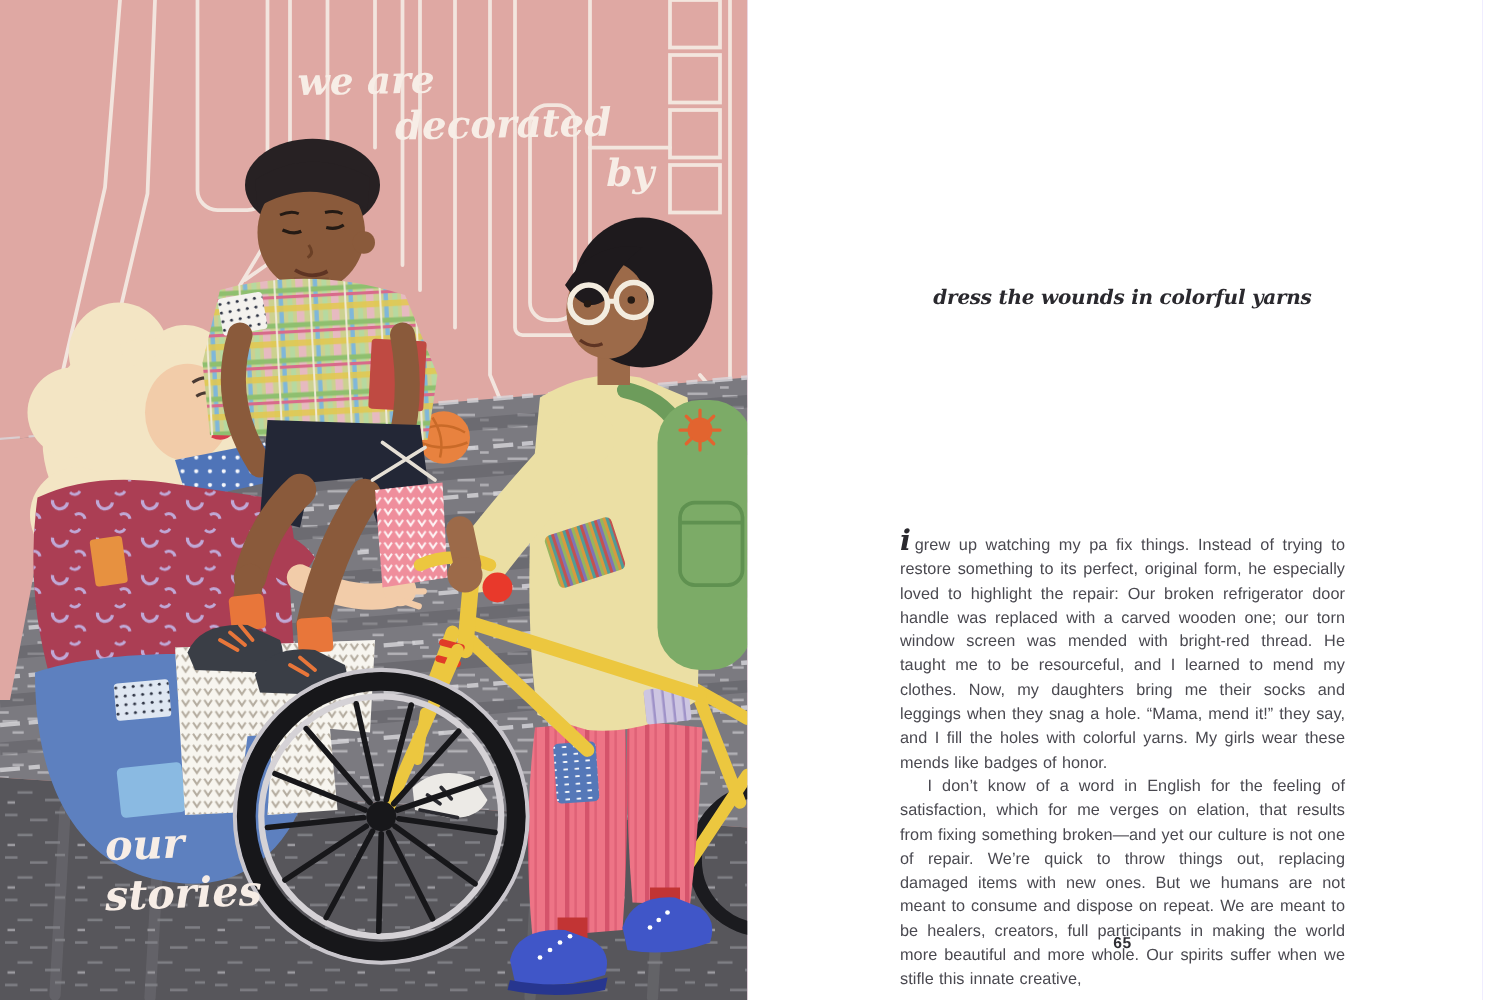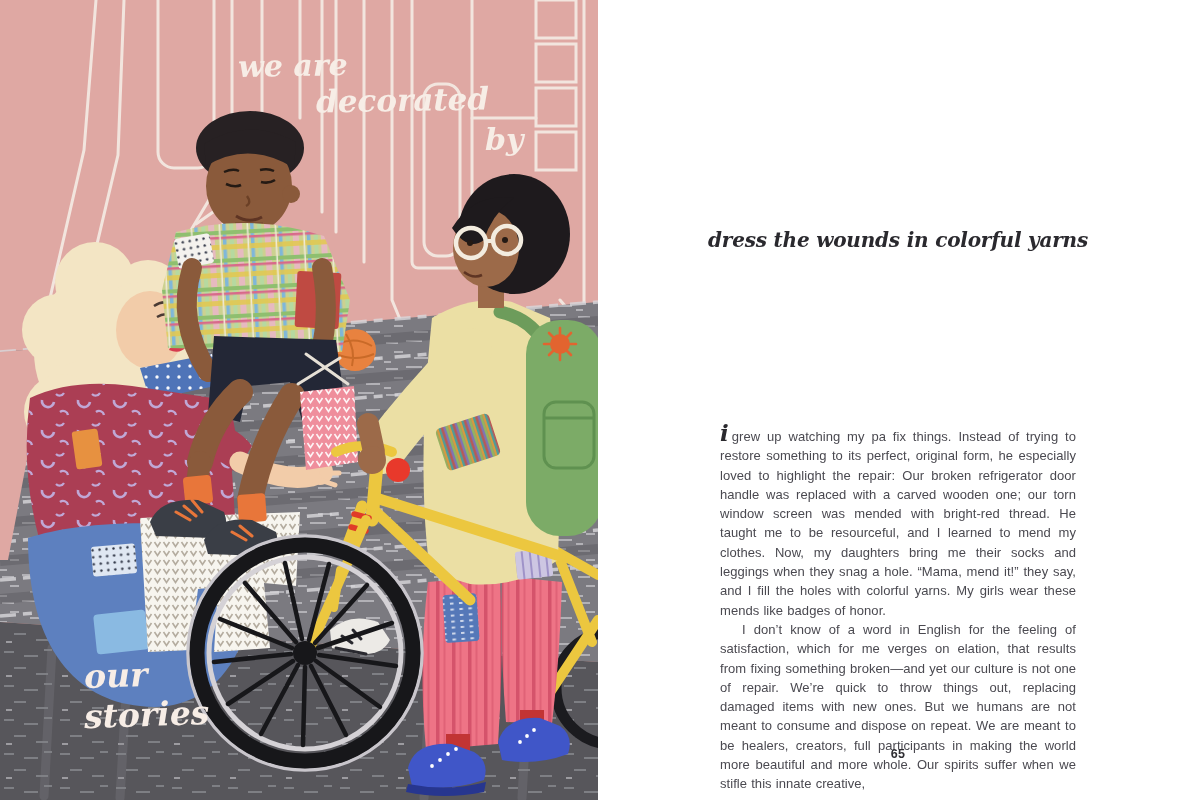--- a/index.html
+++ b/index.html
@@ -12,21 +12,21 @@
              font-style:italic;font-weight:bold;white-space:nowrap;}
   .ht-we{left:238px;top:48px;font-size:30px;transform:rotate(-1deg);}
   .ht-dec{left:316px;top:82px;font-size:31px;transform:rotate(-1deg);}
   .ht-by{left:437px;top:122px;font-size:30px;margin-left:48px;}
   .ht-our{left:84px;top:656px;font-size:33px;transform:rotate(-2deg);}
   .ht-stories{left:84px;top:695px;font-size:33px;transform:rotate(-2deg);}
   
   .right-page{position:absolute;left:598px;top:0;width:600px;height:800px;background:#ffffff;}
   .chapter-title{position:absolute;left:0;right:0;top:228px;text-align:center;
                  font-family:"DejaVu Serif",serif;font-style:italic;font-weight:bold;
-                 font-size:20px;color:#2a292e;letter-spacing:-0.2px;}
+                 font-size:16px;color:#2a292e;letter-spacing:-0.2px;}
   .body-text{position:absolute;left:122px;top:401px;width:356px;
              font-size:13px;line-height:19.3px;color:#4a4950;text-align:justify;
              letter-spacing:0.05px;word-spacing:0.5px;margin-top:20px;}
   .body-text p{margin:0;}
   .para-indent{text-indent:22px;}
   .dropcap{font-family:"DejaVu Serif",serif;font-style:italic;font-weight:bold;
            font-size:23px;line-height:1;color:#2a292e;margin-right:3px;}
   .pageno{position:absolute;left:0;right:0;top:747px;text-align:center;
           font-size:12.5px;font-weight:bold;letter-spacing:0.4px;color:#2f2e33;}
 </style>

